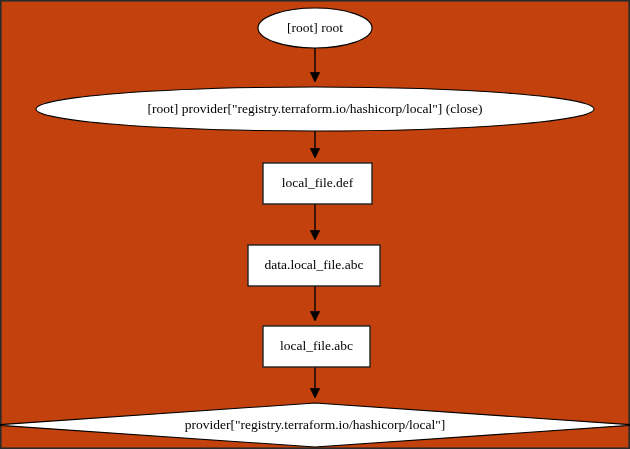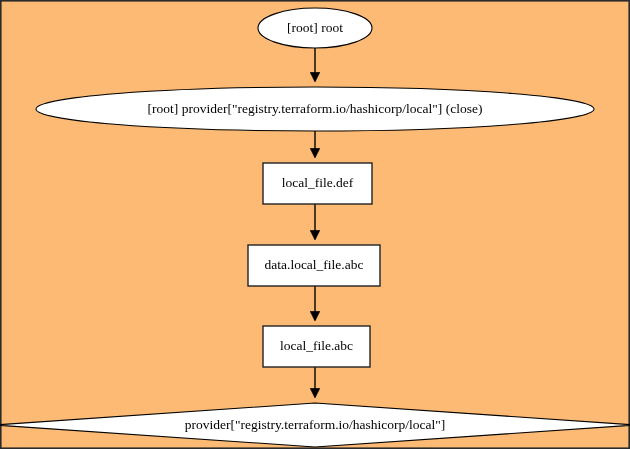--- a/index.html
+++ b/index.html
@@ -8,21 +8,21 @@
     padding: 0;
     background: #ffffff;
   }
   body {
     font-family: "Liberation Serif", "DejaVu Serif", serif;
   }
   #canvas {
     position: relative;
     width: 630px;
     height: 449px;
-    background: #fdba74;
+    background: #c2410c;
     overflow: hidden;
     box-sizing: border-box;
   }
   #graph-svg {
     position: absolute;
     top: 0;
     left: 0;
     width: 630px;
     height: 449px;
     display: block;

